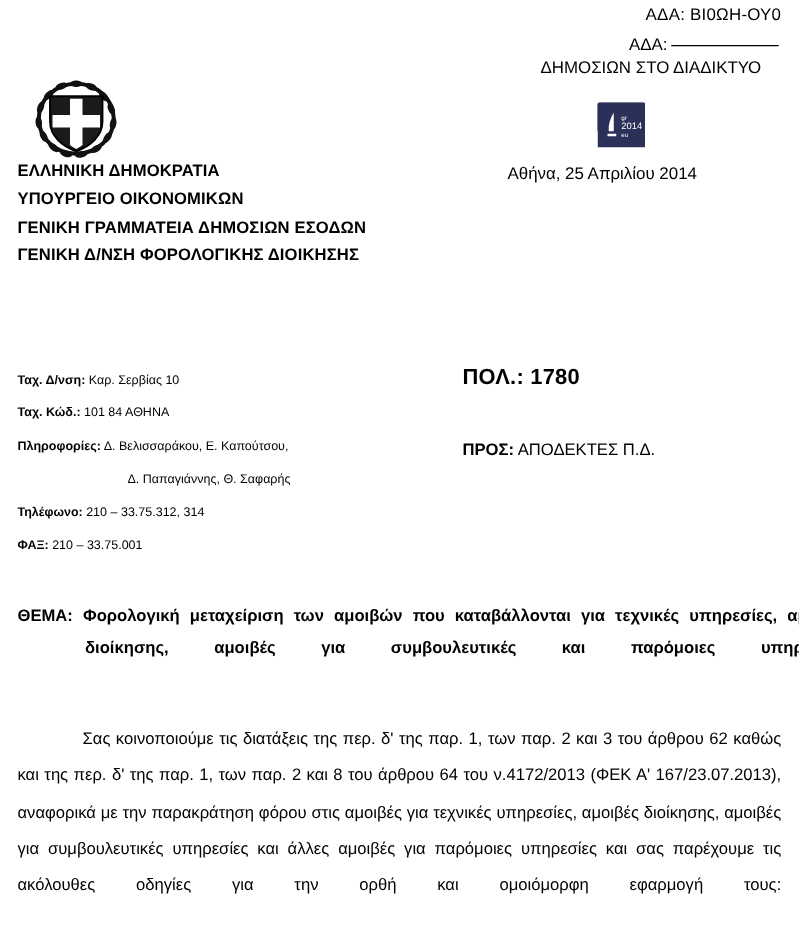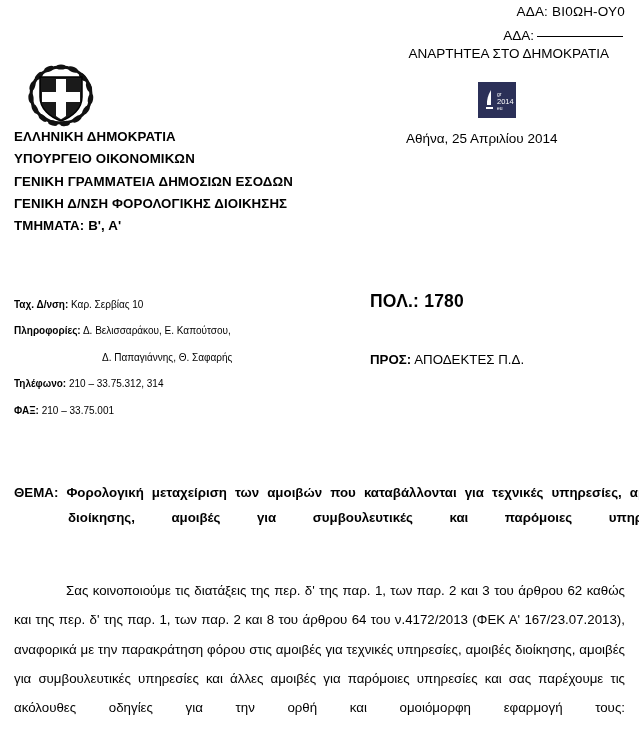--- a/index.html
+++ b/index.html
@@ -161,21 +161,21 @@
 </style>
 </head>
 <body>
 
 <div class="ada-top">ΑΔΑ: ΒΙ0ΩΗ-ΟΥ0</div>
 
 <div class="ada-second">
   <span class="ada-label">ΑΔΑ:</span><span class="ada-rule"></span>
 </div>
 
-<div class="anartitea">ΑΝΑΡΤΗΤΕΑ ΣΤΟ ΔΗΜΟΚΡΑΤΙΑ</div>
+<div class="anartitea">ΔΗΜΟΣΙΩΝ ΣΤΟ ΔΙΑΔΙΚΤΥΟ</div>
 
 <div class="emblem">
   <svg viewBox="0 0 70 66" xmlns="http://www.w3.org/2000/svg" aria-hidden="true">
 
     <ellipse cx="35" cy="31" rx="30" ry="28" fill="none" stroke="#111" stroke-width="3.2"></ellipse>
     <g fill="#111">
       <ellipse cx="35" cy="3" rx="5" ry="2.6"></ellipse>
       <ellipse cx="47" cy="5.5" rx="5" ry="2.6" transform="rotate(22 47 5.5)"></ellipse>
       <ellipse cx="57" cy="13" rx="5" ry="2.6" transform="rotate(48 57 13)"></ellipse>
       <ellipse cx="63" cy="23" rx="5" ry="2.6" transform="rotate(70 63 23)"></ellipse>
@@ -209,29 +209,32 @@
     <text x="19" y="21.5" font-family="'Liberation Sans', sans-serif" font-size="7.5" fill="#ffffff">2014</text>
     <text x="19" y="27.5" font-family="'Liberation Sans', sans-serif" font-size="5" fill="#ffffff">eu</text>
   </svg>
 </div>
 
 <div class="org-block">
   <div>ΕΛΛΗΝΙΚΗ ΔΗΜΟΚΡΑΤΙΑ</div>
   <div>ΥΠΟΥΡΓΕΙΟ ΟΙΚΟΝΟΜΙΚΩΝ</div>
   <div>ΓΕΝΙΚΗ ΓΡΑΜΜΑΤΕΙΑ ΔΗΜΟΣΙΩΝ ΕΣΟΔΩΝ</div>
   <div>ΓΕΝΙΚΗ Δ/ΝΣΗ ΦΟΡΟΛΟΓΙΚΗΣ ΔΙΟΙΚΗΣΗΣ</div>
-  <div>ΤΜΗΜΑΤΑ: Β', Α'</div>
 </div>
 
 <div class="date-line">Αθήνα,  25  Απριλίου 2014</div>
 
 <div class="contact-block">
   <div>
     <span class="lbl">Ταχ. Δ/νση:</span>
     <span>Καρ. Σερβίας 10</span>
+  </div>
+  <div>
+    <span class="lbl">Ταχ. Κώδ.:</span>
+    <span>101 84 ΑΘΗΝΑ</span>
   </div>
   <div>
     <span class="lbl">Πληροφορίες:</span>
     <span>Δ. Βελισσαράκου, Ε. Καπούτσου,</span>
   </div>
   <div class="contact-cont">
     <span>Δ. Παπαγιάννης, Θ. Σαφαρής</span>
   </div>
   <div>
     <span class="lbl">Τηλέφωνο:</span>

